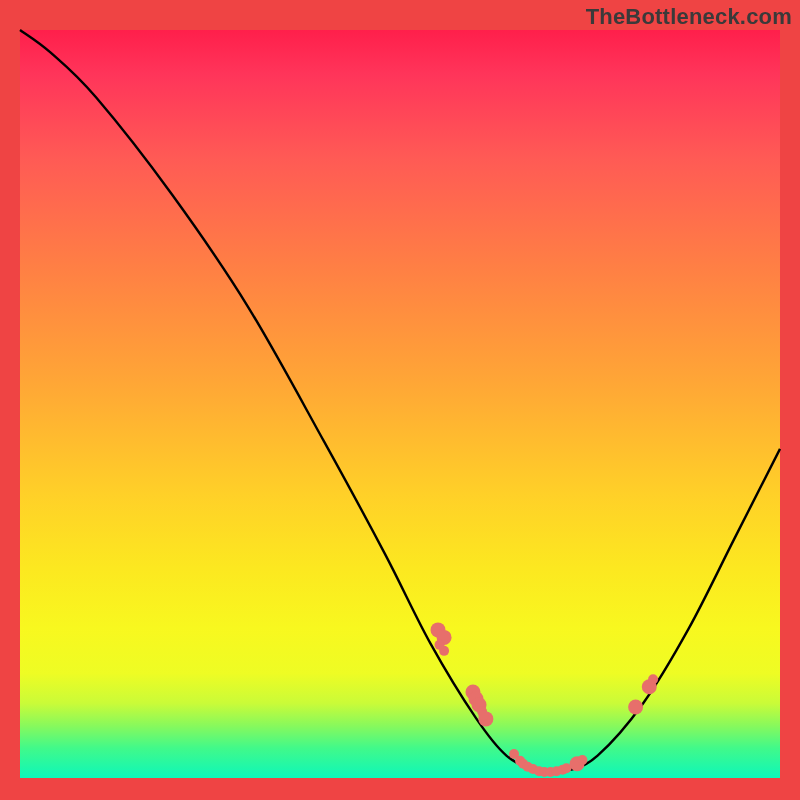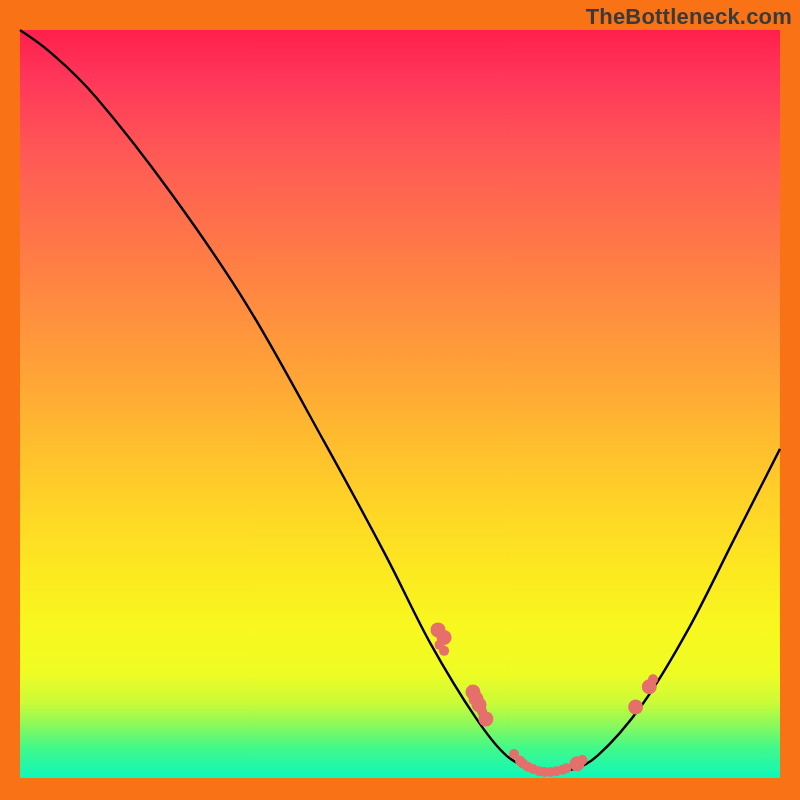--- a/index.html
+++ b/index.html
@@ -8,21 +8,21 @@
     width: 800px;
     height: 800px;
     background: #000;
     overflow: hidden;
     font-family: Arial, Helvetica, sans-serif;
   }
   .wrap {
     position: relative;
     width: 800px;
     height: 800px;
-    background: #f97316;
+    background: #ef4444;
   }
   .attribution {
     position: absolute;
     top: 4px;
     right: 8px;
     color: #3a3a3a;
     font-size: 22px;
     font-weight: bold;
     letter-spacing: 0.2px;
   }

